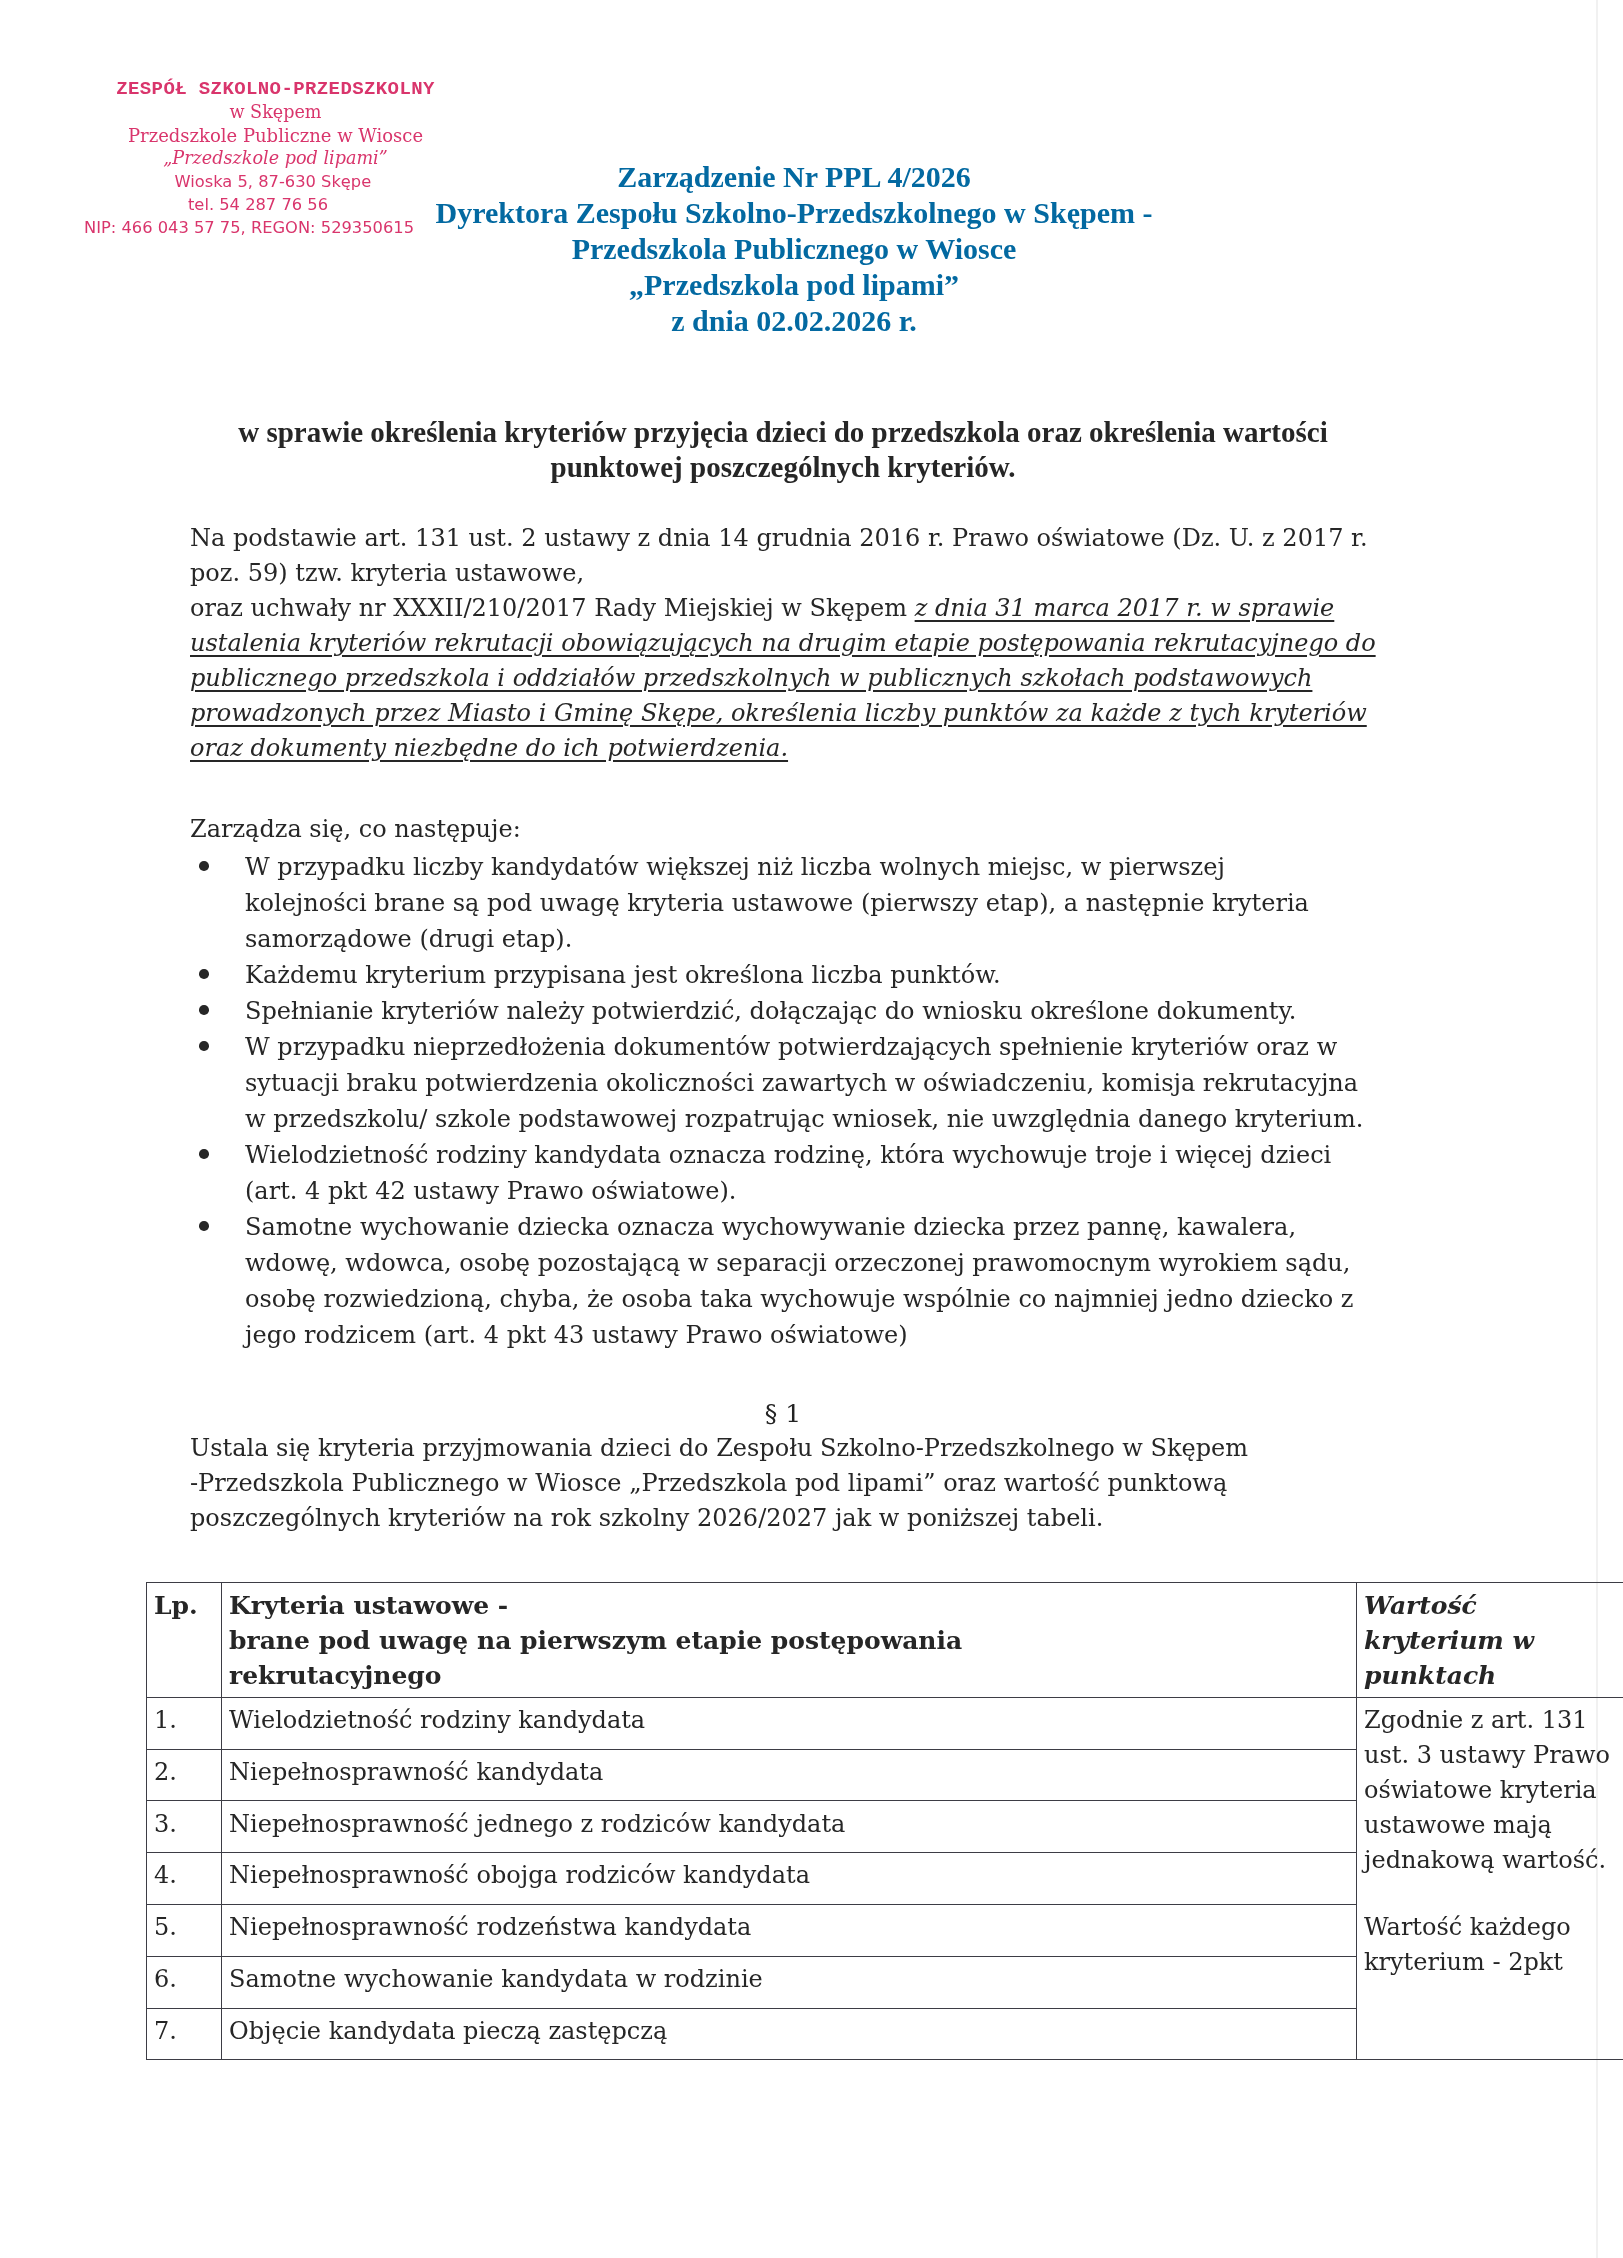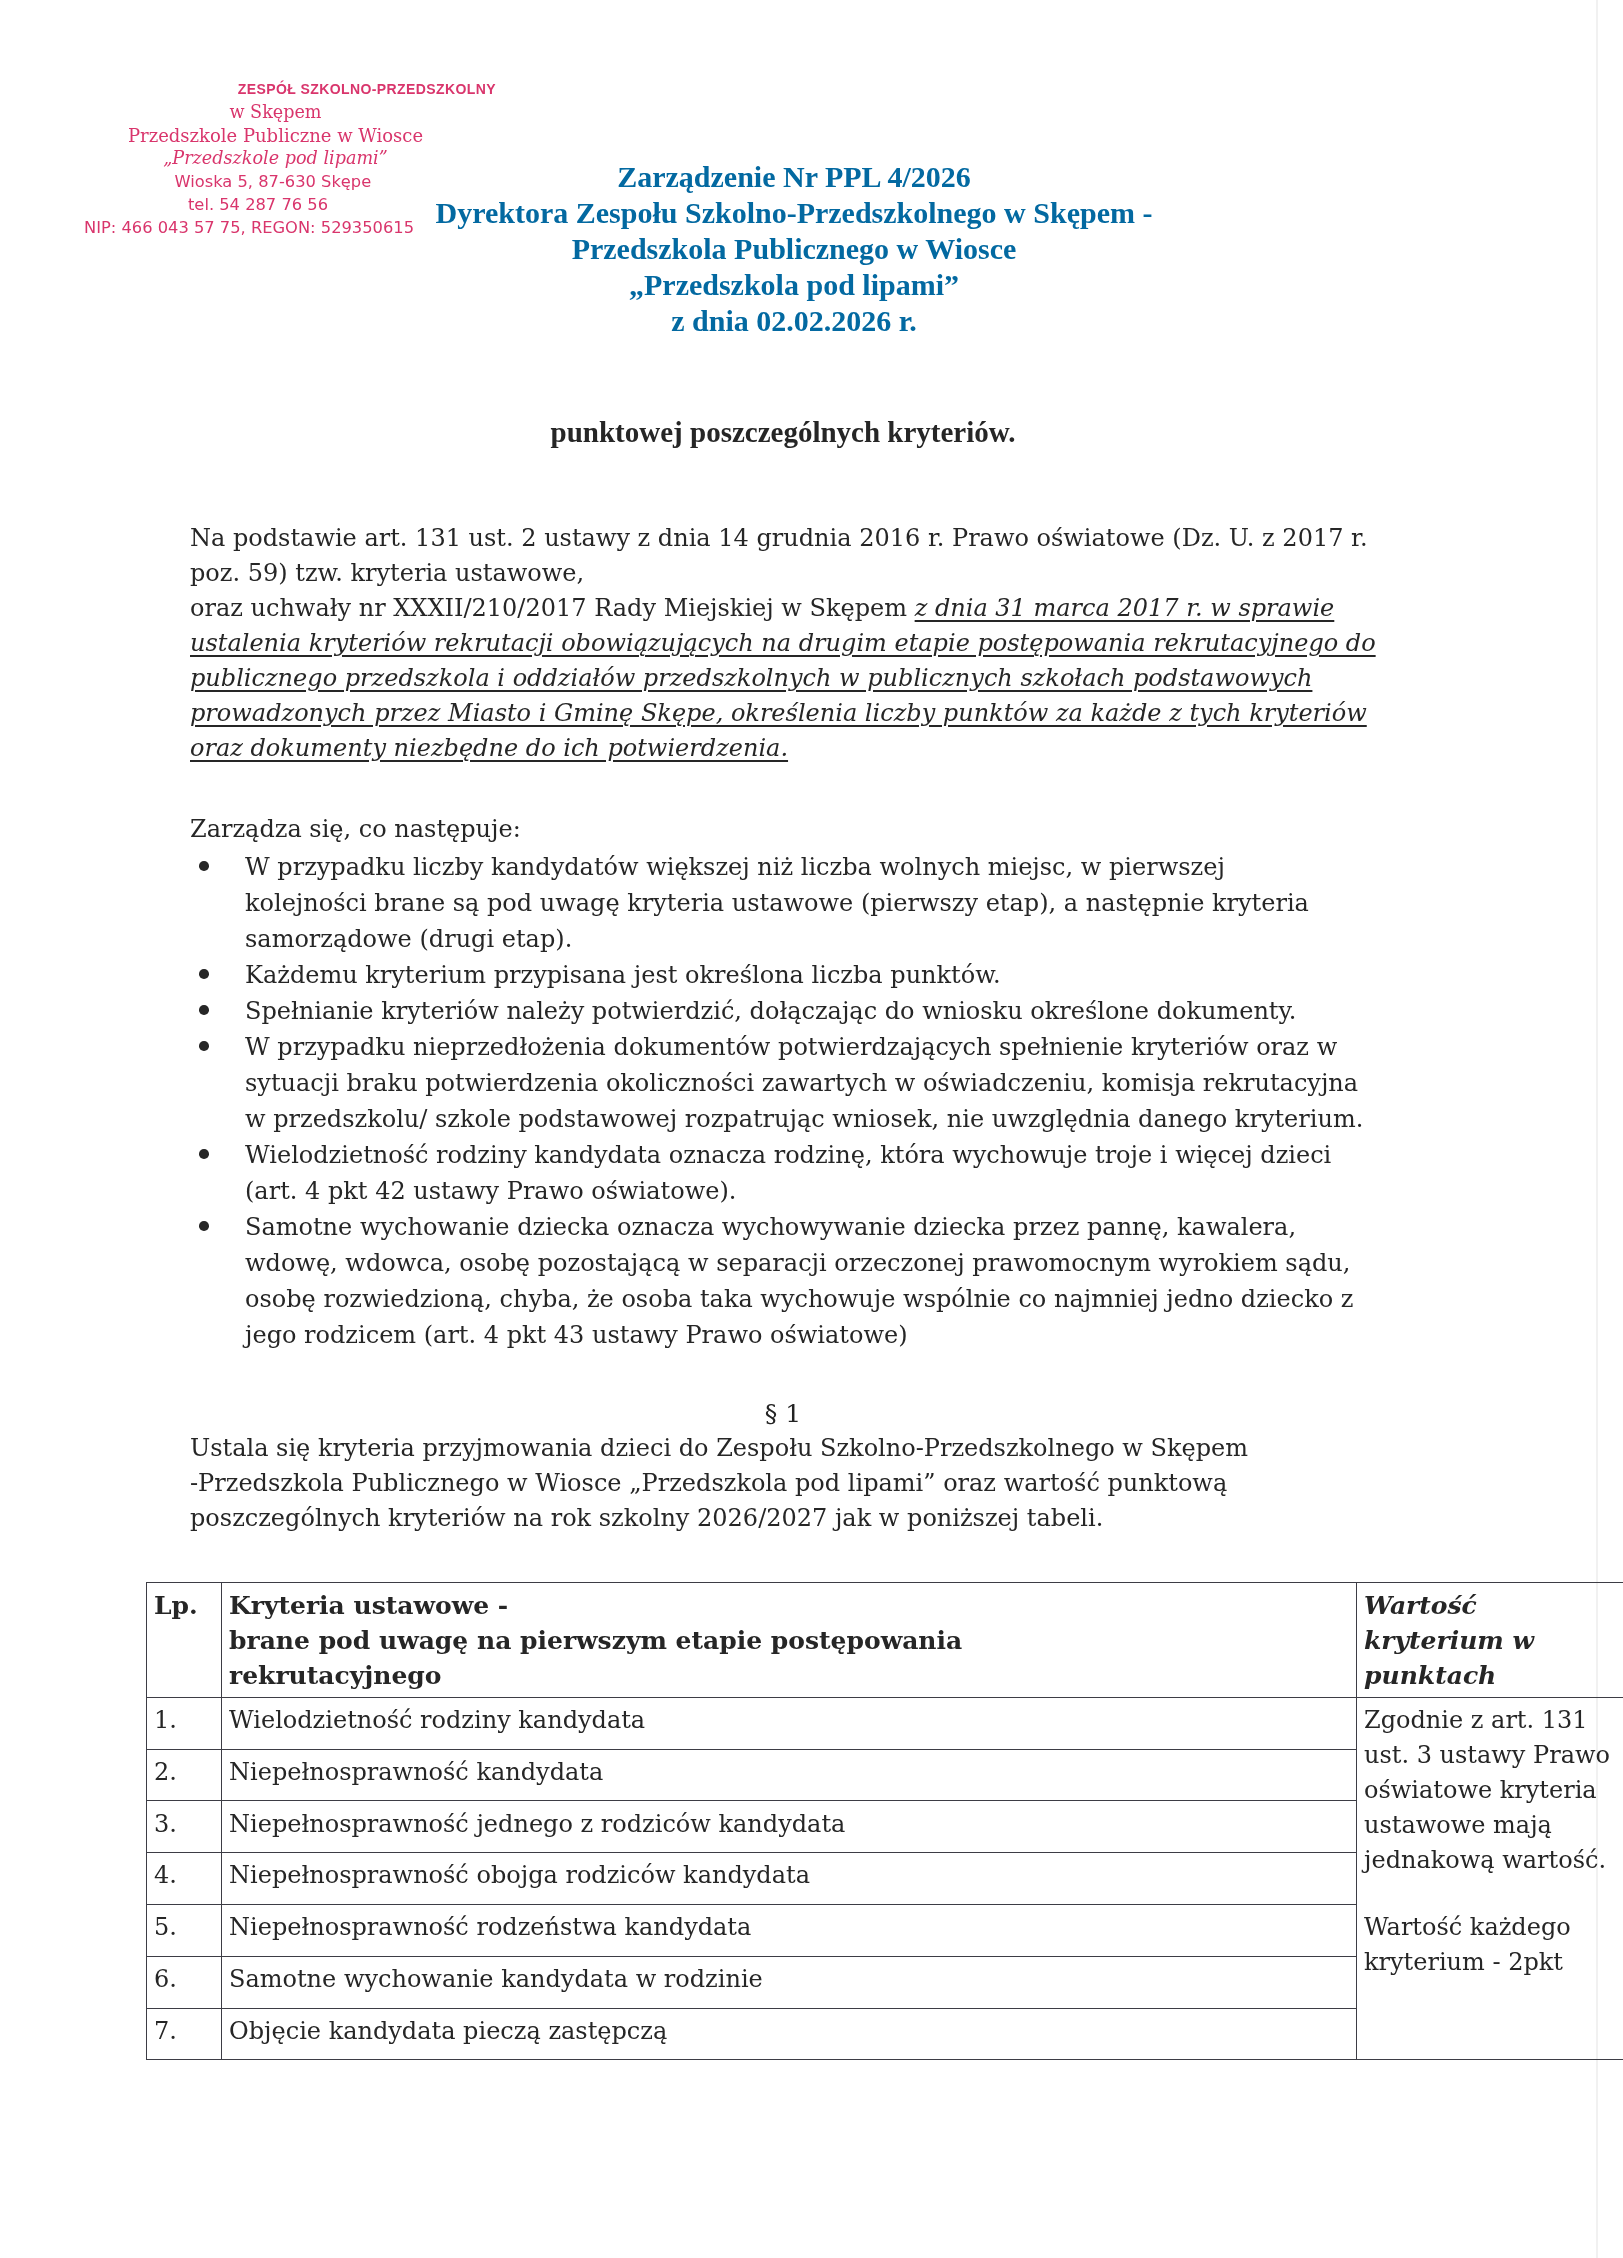--- a/index.html
+++ b/index.html
@@ -3,21 +3,21 @@
 <meta charset="utf-8">
 <style>
   html, body { margin: 0; padding: 0; background: #ffffff; }
   body { width: 1623px; height: 2258px; position: relative; overflow: hidden;
          font-family: "DejaVu Serif", "Liberation Serif", serif; color: #232323; }
   .scan-edge { position: absolute; left: 1596px; top: 0; width: 1.8px; height: 2258px; background: #f1f1f1; }
 
   
   .stamp { position: absolute; left: 55px; top: 78px; width: 441px; color: #d9356c; text-align: center; }
   .stamp div { white-space: nowrap; line-height: 23px; }
-  .stamp .s1 { font-family: Liberation Sans, sans-serif; font-size: 14px; font-weight: bold; letter-spacing: 0.4px; text-align: right; }
+  .stamp .s1 { font-family: Liberation Mono, monospace; font-size: 19px; font-weight: bold; letter-spacing: 0.4px; }
   .stamp .s2 { font-family: "DejaVu Serif", serif; font-size: 17.6px; }
   .stamp .s3 { font-family: "DejaVu Serif", serif; font-size: 18px; }
   .stamp .s4 { font-family: "DejaVu Serif", serif; font-size: 17.6px; font-style: italic; }
   .stamp .s5, .stamp .s6, .stamp .s7 { font-family: "DejaVu Sans", sans-serif; font-size: 16.3px; }
   .stamp .s5 { margin-left: -5.3px; }
   .stamp .s6 { margin-left: -35px; }
   .stamp .s7 { margin-left: -53px; }
 
   
   .title { position: absolute; left: 353px; top: 159px; width: 882px; text-align: center;
@@ -69,20 +69,21 @@
 
 <div class="title">
   <div>Zarządzenie Nr PPL 4/2026</div>
   <div>Dyrektora Zespołu Szkolno-Przedszkolnego w Skępem -</div>
   <div>Przedszkola Publicznego w Wiosce</div>
   <div>„Przedszkola pod lipami”</div>
   <div>z dnia 02.02.2026 r.</div>
 </div>
 
 <div class="subject">
+  <div>w sprawie określenia kryteriów przyjęcia dzieci do przedszkola oraz określenia wartości</div>
   <div>punktowej poszczególnych kryteriów.</div>
 </div>
 
 <div class="body-text" style="top:521px;">
   <div>Na podstawie art. 131 ust. 2 ustawy z dnia 14 grudnia 2016 r. Prawo oświatowe (Dz. U. z 2017 r.</div>
   <div>poz. 59) tzw. kryteria ustawowe,</div>
   <div><span>oraz uchwały nr XXXII/210/2017 Rady Miejskiej w Skępem </span><span class="u">z dnia 31 marca 2017 r. w sprawie</span></div>
   <div class="u">ustalenia kryteriów rekrutacji obowiązujących na drugim etapie postępowania rekrutacyjnego do</div>
   <div class="u">publicznego przedszkola i oddziałów przedszkolnych w publicznych szkołach podstawowych</div>
   <div class="u">prowadzonych przez Miasto i Gminę Skępe, określenia liczby punktów za każde z tych kryteriów</div>

